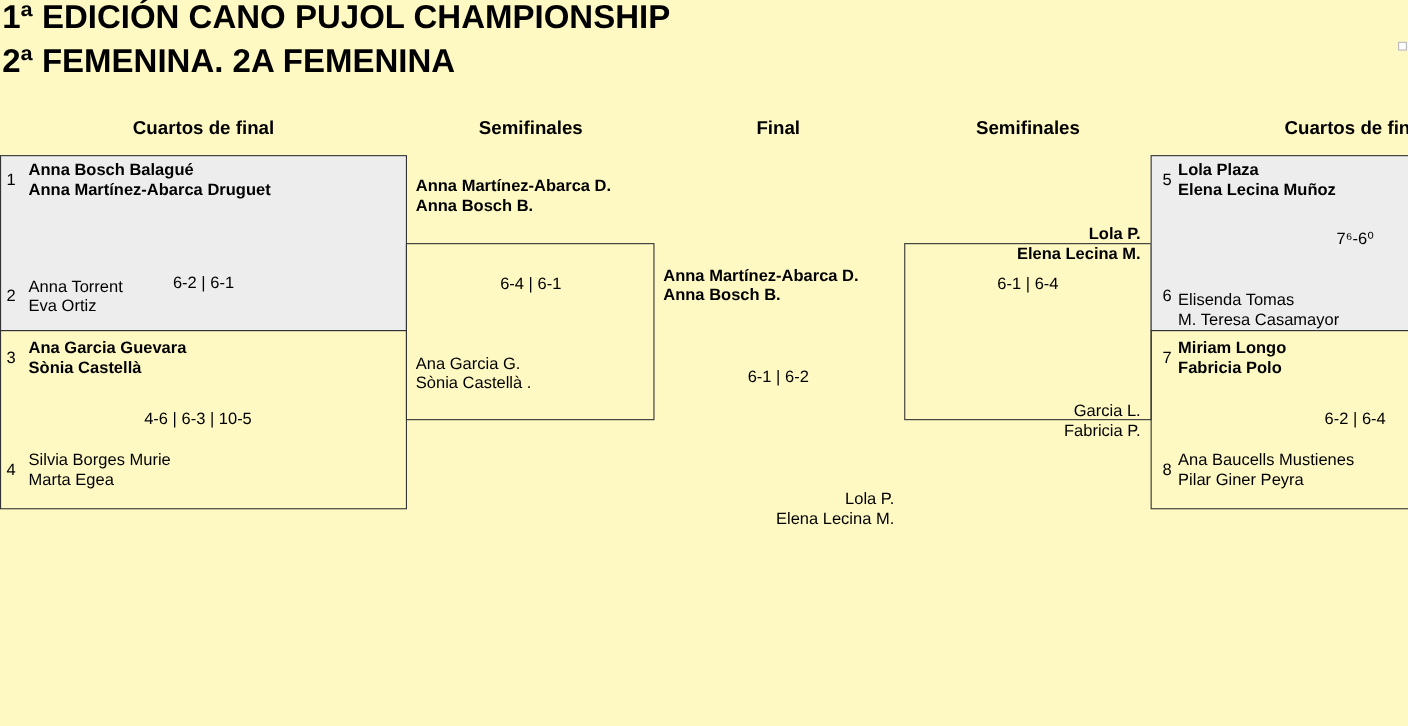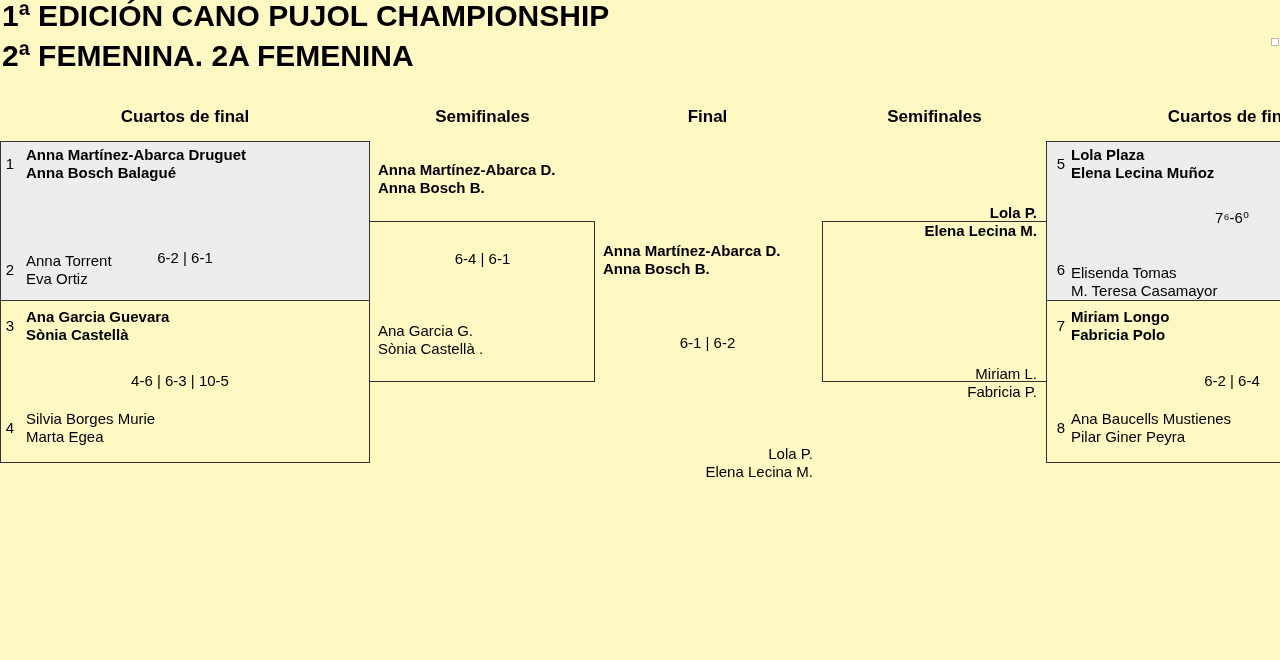--- a/index.html
+++ b/index.html
@@ -95,22 +95,22 @@
 
   <div class="box seeded" style="left:0; top:141px; width:370px; height:160px;"></div>
   <div class="box" style="left:0; top:300px; width:370px; height:163px;"></div>
   <div class="box" style="left:369px; top:221px; width:226px; height:161px;"></div>
   <div class="box" style="left:822px; top:221px; width:225px; height:161px;"></div>
   <div class="box seeded" style="left:1046px; top:141px; width:370px; height:160px;"></div>
   <div class="box" style="left:1046px; top:300px; width:370px; height:163px;"></div>
 
   <div class="seed" style="left:1px; top:155px;">1</div>
   <div class="team winner" style="left:26px; top:146px;">
+    <span>Anna Bosch Balagué</span>
     <span>Anna Martínez-Abarca Druguet</span>
-    <span>Anna Bosch Balagué</span>
   </div>
   <div class="score" style="left:0; top:209px; width:370px;margin-top:40px;">6-2 | 6-1</div>
   <div class="seed" style="left:1px; top:261px;">2</div>
   <div class="team" style="left:26px; top:252px;">
     <span>Anna Torrent</span>
     <span>Eva Ortiz</span>
   </div>
 
   <div class="seed" style="left:1px; top:317px;">3</div>
   <div class="team winner" style="left:26px; top:308px;">
@@ -141,22 +141,23 @@
   <div class="score" style="left:595px; top:334px; width:225px;">6-1 | 6-2</div>
   <div class="team align-right" style="left:595px; top:402px; width:218px;">
     <span>Lola P.</span>
     <span>Elena Lecina M.</span>
   </div>
 
   <div class="team winner align-right" style="left:822px; top:161px; width:215px;">
     <span>Lola P.</span>
     <span>Elena Lecina M.</span>
   </div>
+  <div class="score" style="left:822px; top:250px; width:225px;">6-1 | 6-4</div>
   <div class="team align-right" style="left:822px; top:322px; width:215px;">
-    <span>Miriam L.</span>
+    <span>Garcia L.</span>
     <span>Fabricia P.</span>
   </div>
 
   <div class="seed" style="left:1052px; top:155px;">5</div>
   <div class="team winner" style="left:1071px; top:146px;">
     <span>Lola Plaza</span>
     <span>Elena Lecina Muñoz</span>
   </div>
   <div class="score" style="left:1047px; top:209px; width:370px;">7⁶-6⁰</div>
   <div class="seed" style="left:1052px; top:261px;">6</div>

